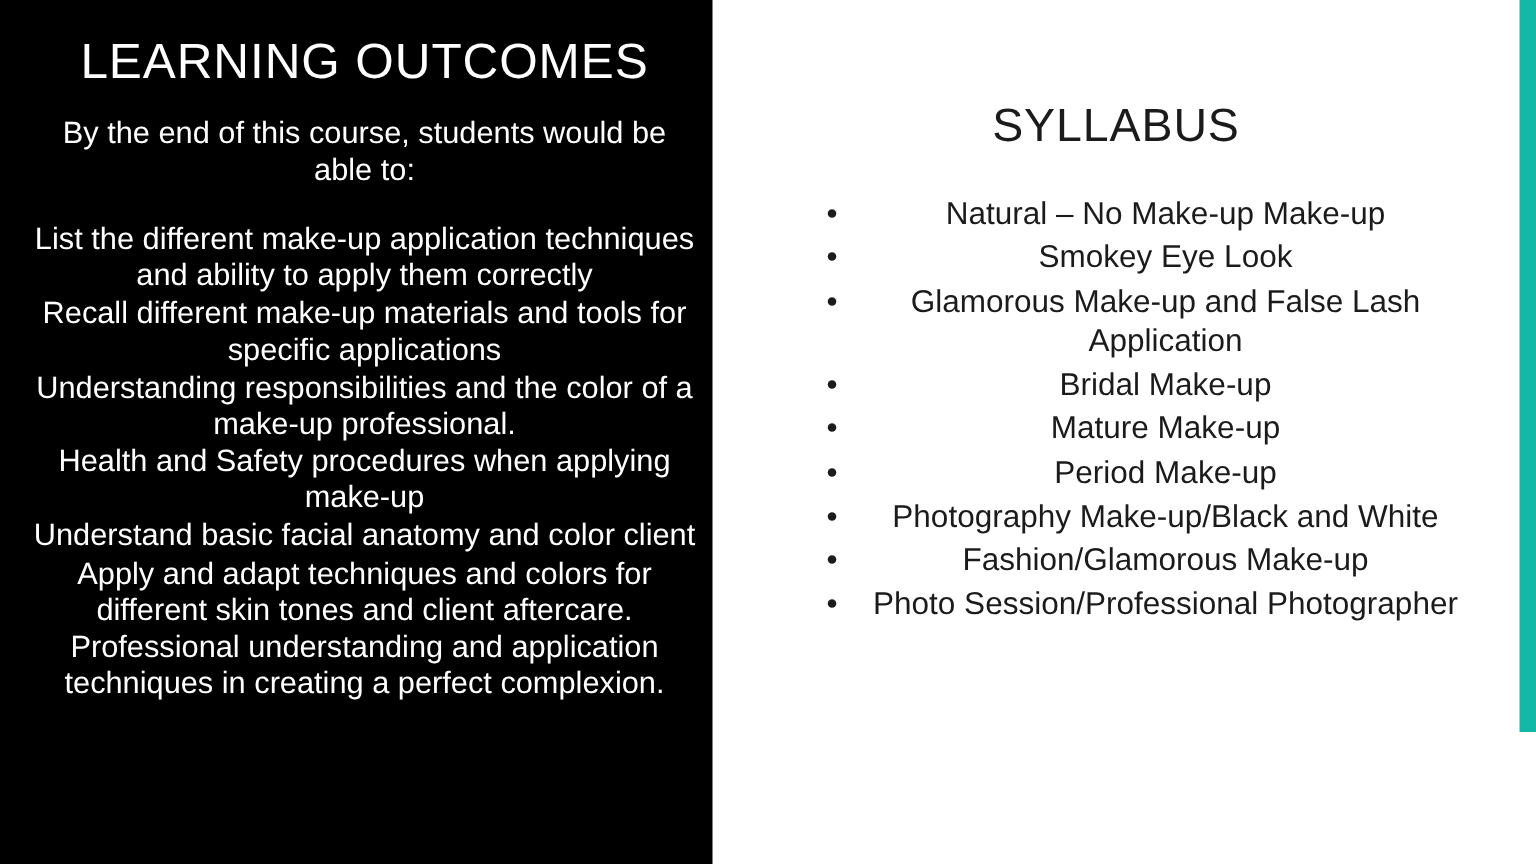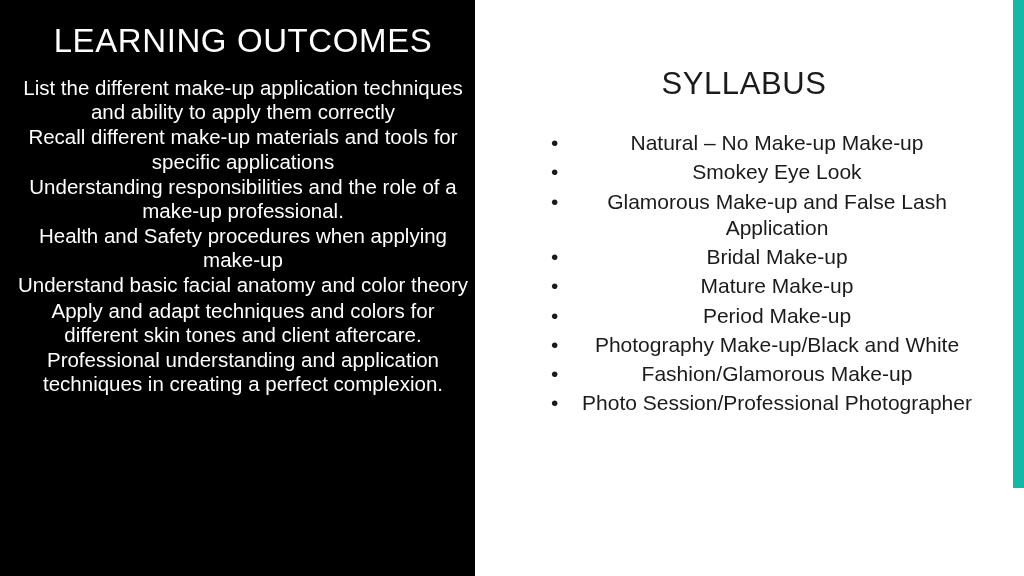--- a/index.html
+++ b/index.html
@@ -101,26 +101,27 @@
     color: #1b1b1b;
   }
 </style>
 </head>
 <body>
 
 <div class="slide">
 
   <section class="left-panel">
     <h1 class="left-title">LEARNING OUTCOMES</h1>
+    <p class="left-intro">By the end of this course, students would be able to:</p>
     <ul class="outcomes">
       <li>List the different make-up application techniques and ability to apply them correctly</li>
       <li>Recall different make-up materials and tools for specific applications</li>
-      <li>Understanding responsibilities and the role of a make-up professional.</li>
+      <li>Understanding responsibilities and the color of a make-up professional.</li>
       <li>Health and Safety procedures when applying make-up</li>
-      <li>Understand basic facial anatomy and color theory</li>
+      <li>Understand basic facial anatomy and color client</li>
       <li>Apply and adapt techniques and colors for different skin tones and client aftercare.</li>
       <li>Professional understanding and application techniques in creating a perfect complexion.</li>
     </ul>
   </section>
 
   <section class="right-panel">
     <h2 class="right-title">SYLLABUS</h2>
     <ul class="syllabus">
       <li>
         <span class="bullet">•</span>

